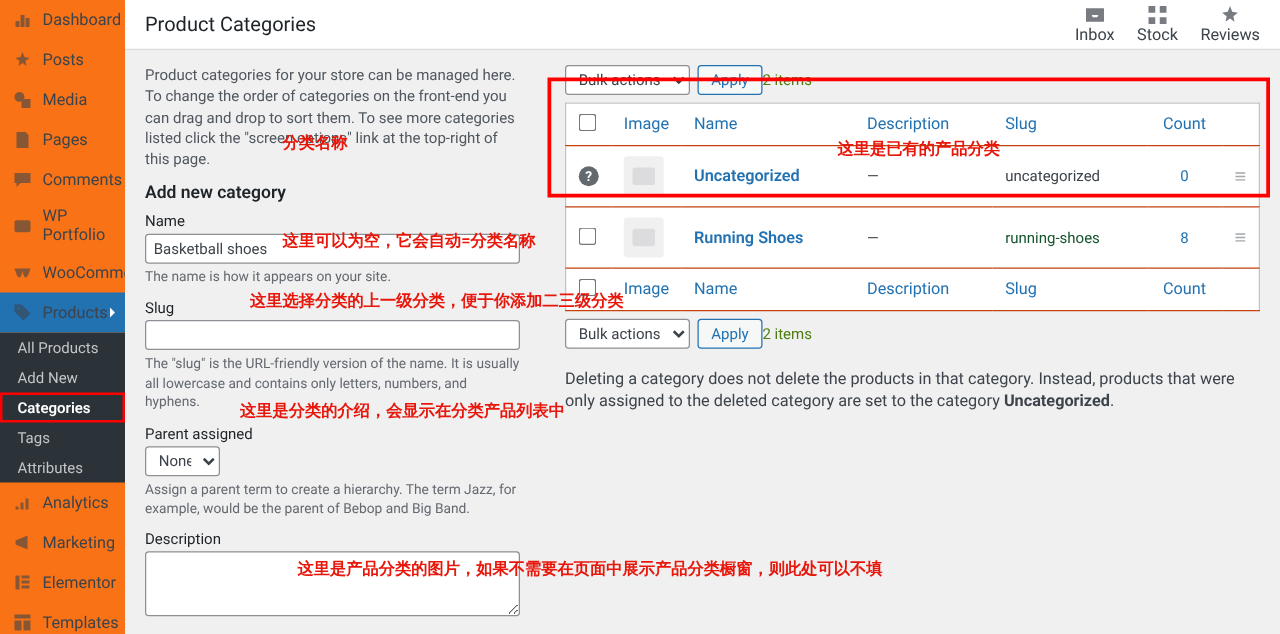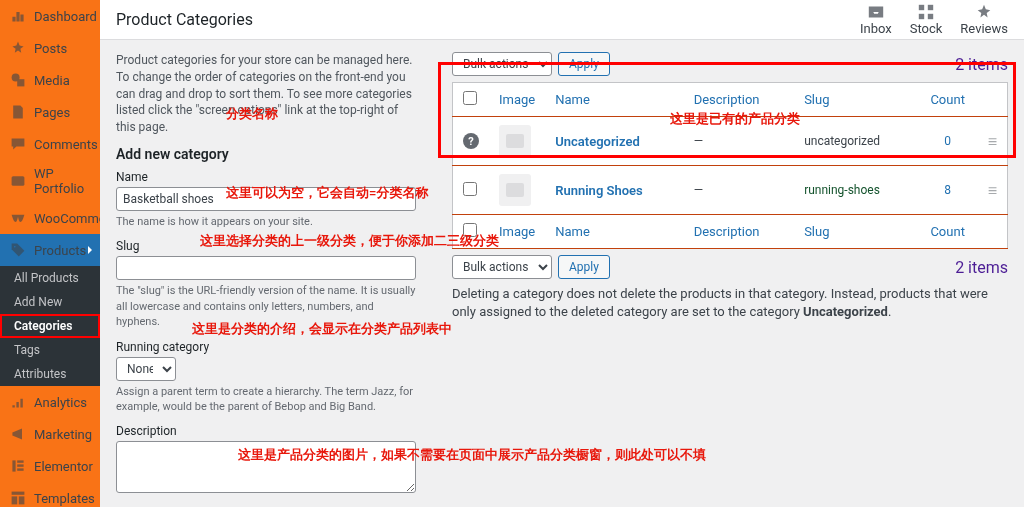--- a/index.html
+++ b/index.html
@@ -28,35 +28,35 @@
 .h2{font-size:14px;font-weight:600;color:#1d2327;margin-bottom:8px}
 .field{margin-bottom:10px}
 .lbl{display:block;font-size:12px;color:#1d2327;margin-bottom:3px}
 .inp,.sel{width:100%;padding:4px 6px;border:1px solid #8c8f94;border-radius:3px;background:#fff;font-size:12px}
 .sel{padding:3px 6px}
 .help{font-size:11px;color:#646970;margin-top:3px;line-height:1.4}
 .ta{width:100%;height:52px;padding:4px 6px;border:1px solid #8c8f94;border-radius:3px;font-size:12px}
 .btn{padding:4px 10px;border:1px solid #2271b1;background:#f6f7f7;color:#2271b1;border-radius:3px;cursor:pointer;font-size:12px}
 .annot{color:#e8170b;font-weight:600;font-size:13px;position:absolute;z-index:2;pointer-events:none}
 .right{flex:1;display:flex;flex-direction:column;overflow:hidden}
-.bulk-row{display:flex;align-items:center;justify-content:space-between;margin-bottom:6px}
+.bulk-row{display:flex;align-items:center;justify-content:flex-start;margin-bottom:6px}
 .bulk-left{display:flex;gap:6px;align-items:center}
-.items-count{font-size:16px;color:#4c1d95}
+.items-count{font-size:12px;color:#4d7c0f}
 .tbl{width:100%;border-collapse:collapse;background:#fff;border:1px solid #c3c4c7}
 .tbl th,.tbl td{text-align:left;padding:8px 10px;font-size:12px;border-bottom:1px solid #c2410c}
 .tbl th{font-weight:400}
 .tbl th a{color:#2271b1;text-decoration:none}
 .tbl td .lnk{color:#2271b1;font-weight:600;text-decoration:none}
 .cb{width:14px;height:14px}
 .img-ph{width:32px;height:32px;background:#f0f0f1;border-radius:3px;display:flex;align-items:center;justify-content:center}
 .img-ph::before{content:'';width:18px;height:14px;background:#dcdcde;border-radius:2px}
 .info-ico{display:inline-flex;width:16px;height:16px;border-radius:50%;background:#646970;color:#fff;align-items:center;justify-content:center;font-size:11px;font-weight:700}
 .ham{color:#a7aaad;cursor:pointer;font-size:16px}
 .redbox{border:3px solid #f00;position:absolute;pointer-events:none}
-.note{font-size:12px;color:#50575e;line-height:1.4}
+.note{font-size:12px;color:#50575e;margin-top:10px;line-height:1.4}
 </style>
 </head>
 <body>
 
 <div class="sidebar">
   <div class="s-item">
       <span class="s-ico">
         <svg viewBox="0 0 20 20">
           <path d="M3 11h4v6H3zM8 5h4v12H8zM13 8h4v9h-4z"></path>
         </svg>
@@ -208,21 +208,21 @@
         <div class="help">The name is how it appears on your site.</div>
       </div>
 
       <div class="field">
         <label class="lbl">Slug</label>
         <input class="inp" value="" style="">
         <div class="help">The "slug" is the URL-friendly version of the name. It is usually all lowercase and contains only letters, numbers, and hyphens.</div>
       </div>
 
       <div class="field">
-        <label class="lbl">Running category</label>
+        <label class="lbl">Parent assigned</label>
         <select class="sel" style="width:60px"><option>None</option></select>
         <div class="help">Assign a parent term to create a hierarchy. The term Jazz, for example, would be the parent of Bebop and Big Band.</div>
       </div>
 
       <div class="field">
         <label class="lbl">Description</label>
         <textarea class="ta" style=""></textarea>
         
       </div>
 

